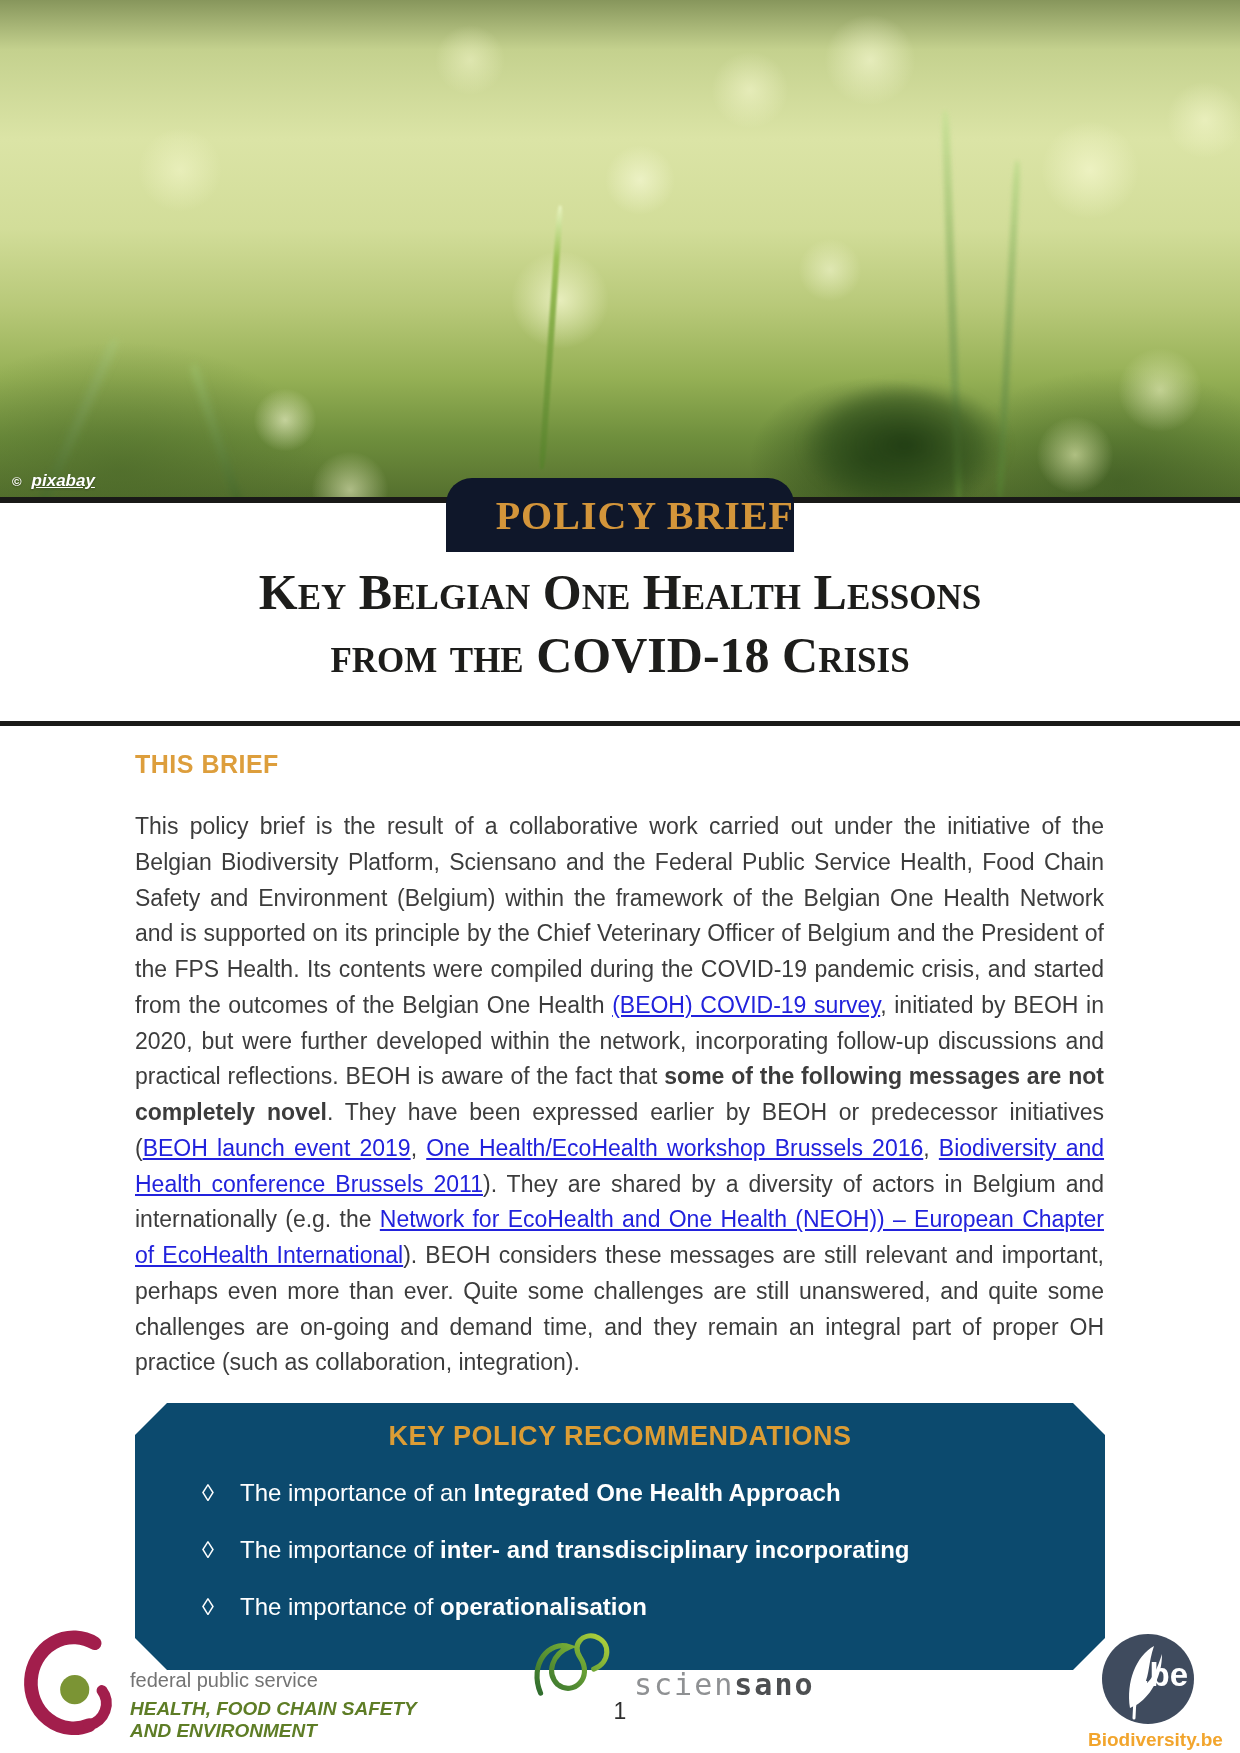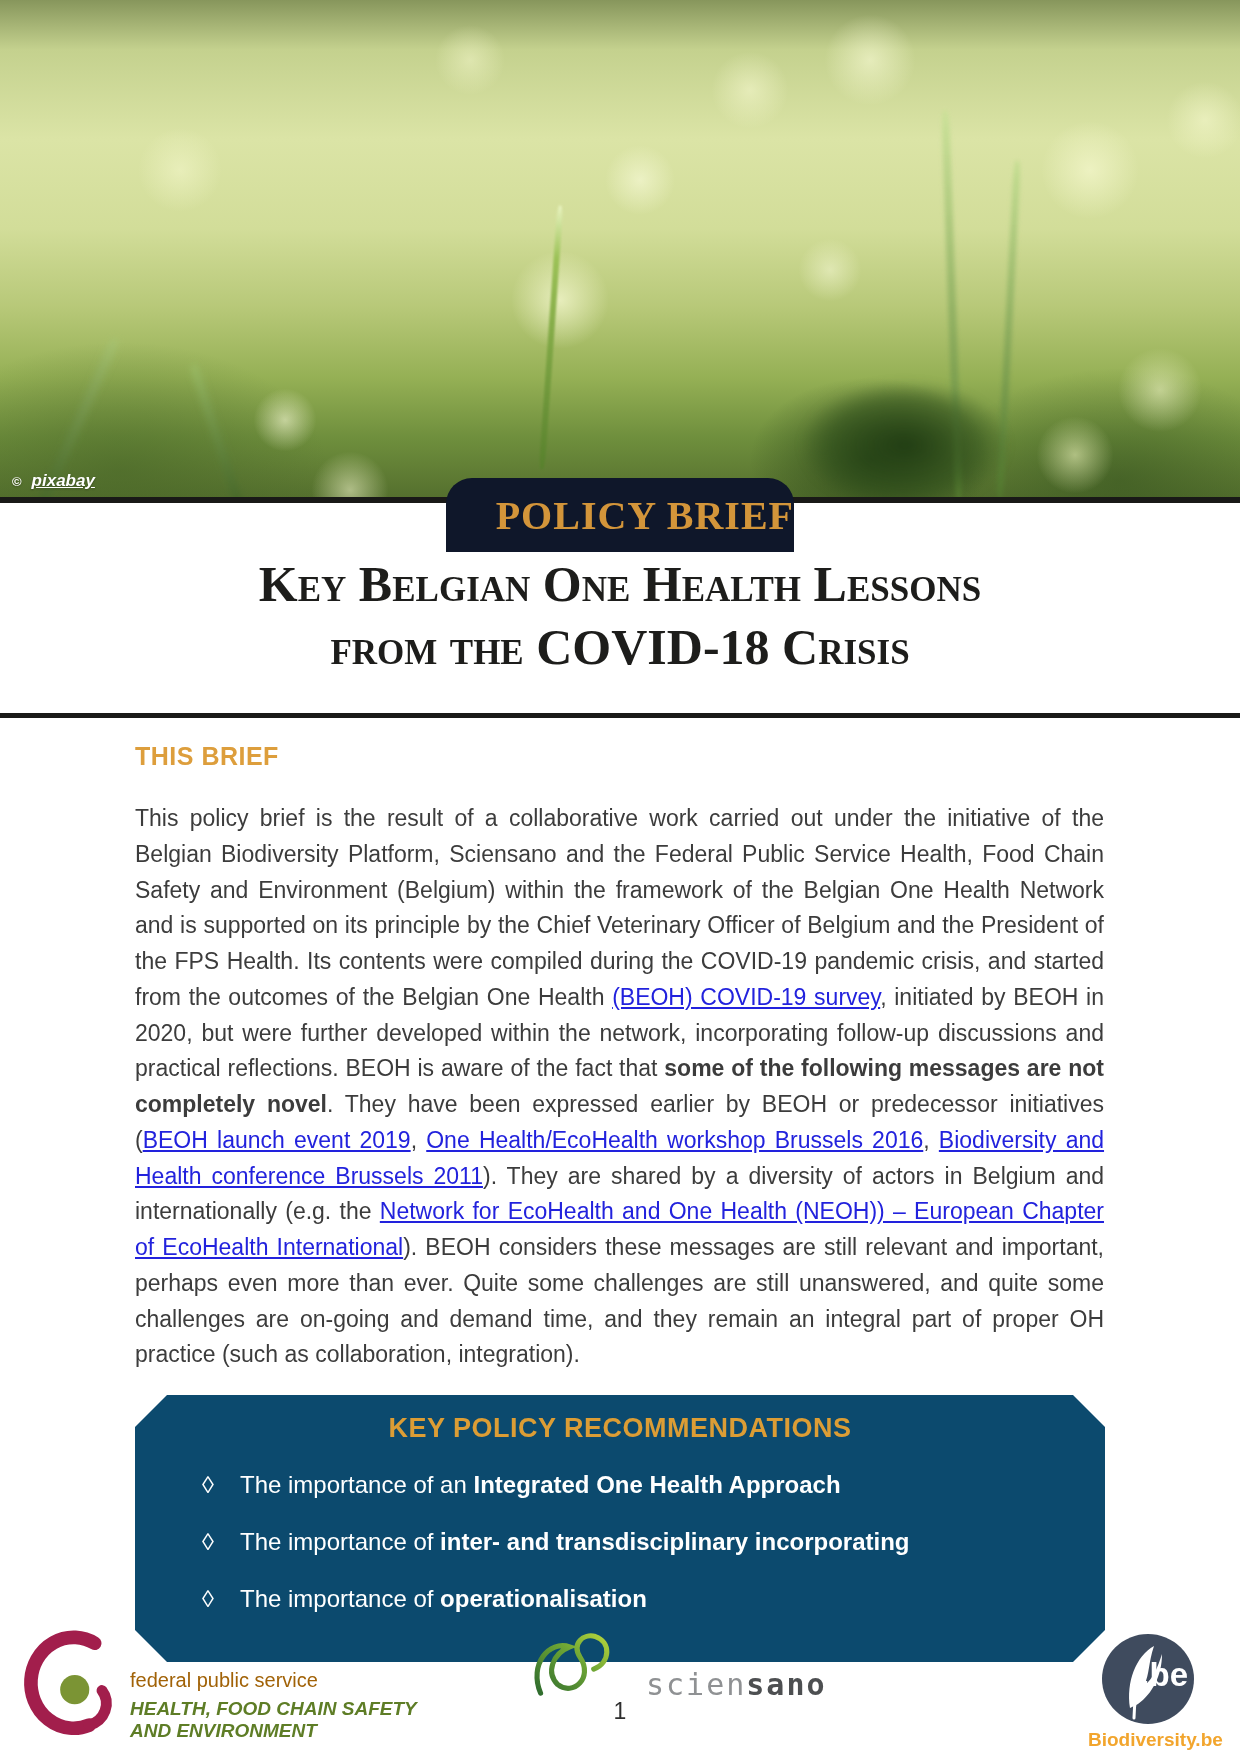--- a/index.html
+++ b/index.html
@@ -49,21 +49,21 @@
   .hero-rule{width:1240px;height:6px;background:#191917;}
 
   
   .banner-tab{position:absolute;top:478px;left:50%;transform:translateX(-50%);
     width:348px;height:74px;background:#0f172a;border-radius:26px 26px 0 0;
     display:flex;align-items:center;justify-content:flex-end;z-index:5;}
   .banner-tab span{font-family:"Liberation Serif",serif;font-weight:700;font-size:40px;
     letter-spacing:1px;color:#d3953a;}
 
   
-  .title{margin:8px;padding-top:42px;text-align:center;
+  .title{margin:16px;padding-top:42px;text-align:center;
     font-family:"Liberation Serif",serif;font-weight:700;font-size:50px;line-height:63px;
     color:#1d1d1b;font-variant:small-caps;}
   .title .tline{display:block;}
   .title-rule{width:1240px;height:5px;background:#1a1a18;margin-top:34px;}
 
   
   .content{margin:0 135px;width:970px;}
   .section-heading{margin:24px 0 0 0;font-size:25px;font-weight:700;letter-spacing:.5px;color:#dd9e3c;}
   .body-text{margin:30px 1px 0 0;font-size:23px;line-height:1.555;text-align:justify;color:#3c3c3c;}
   .inline-link{color:#2222dd;text-decoration:underline;}
@@ -76,25 +76,25 @@
     padding:18px 45px 48px 45px;box-sizing:border-box;}
   .reco-heading{margin:0;text-align:center;font-size:27px;font-weight:700;letter-spacing:.5px;color:#dc9d35;}
   .reco-item{display:flex;align-items:baseline;margin:27px 0 0 22px;font-size:24px;line-height:30px;}
   .reco-item:first-of-type{margin-top:26px;}
   .diamond{width:38px;flex:0 0 38px;font-size:24px;color:#fff;}
 
   
   .fps{position:absolute;left:22px;top:1625px;display:flex;}
   .fps-logo{width:100px;height:122px;}
   .fps-text{margin-left:8px;padding-top:44px;}
-  .fps-l1{font-size:20px;color:#a16207;}
+  .fps-l1{font-size:20px;color:#737373;}
   .fps-l2,.fps-l3{font-size:19px;font-weight:700;color:#5e7d26;line-height:22px;font-style:italic;}
   .fps-l2{margin-top:6px;}
 
-  .sci{position:absolute;left:528px;top:1628px;display:flex;align-items:flex-end;gap:12px;}
+  .sci{position:absolute;left:528px;top:1628px;display:flex;align-items:flex-end;}
   .sci-swirl{width:104px;height:72px;}
   .sci-word{font-family:"DejaVu Sans Mono",monospace;font-size:30px;letter-spacing:2px;margin-left:2px;margin-bottom:-2px;}
   .sci-light{color:#8f9193;font-weight:400;}
   .sci-dark{color:#4d4f51;font-weight:700;}
 
   .pagenum{position:absolute;left:0;width:1240px;top:1698px;text-align:center;
     font-size:23px;color:#2e2e2e;}
 
   .biodiv{position:absolute;left:1088px;top:1634px;width:120px;text-align:right;}
   .biodiv-circle{position:relative;width:92px;height:90px;margin:0 auto;border-radius:50%;background:#3f4b5e;}

